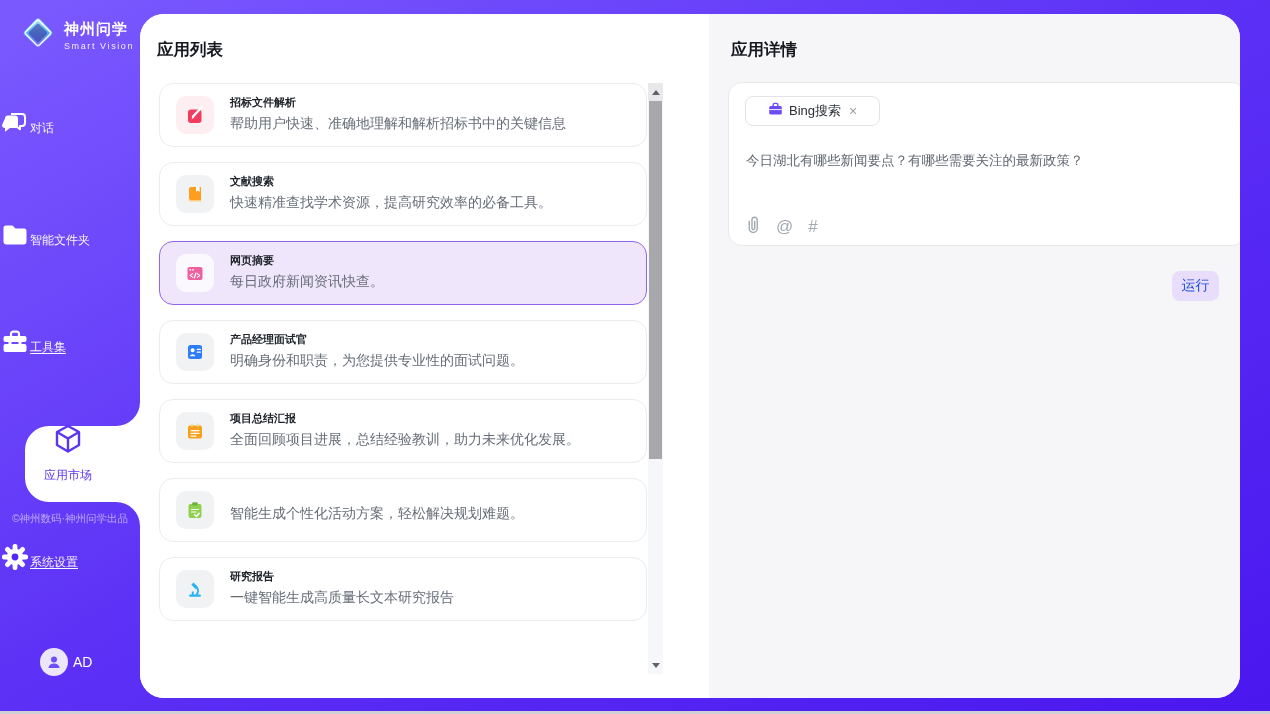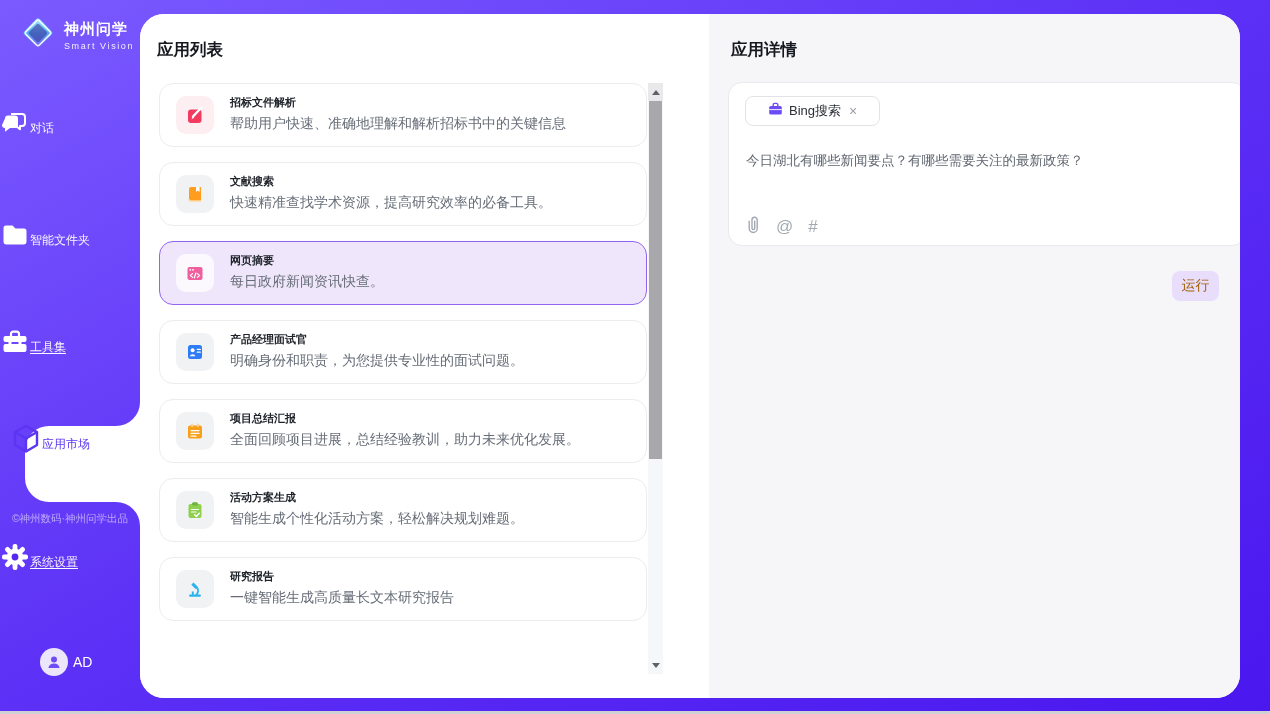--- a/index.html
+++ b/index.html
@@ -14,21 +14,21 @@
 
   
   .sidebar { position:absolute; left:0; top:0; width:140px; height:536px; color:#fff; }
   .logo { position:absolute; left:20px; top:12px; display:flex; align-items:center; gap:8px; }
   .logo-name { font-size:15px; font-weight:bold; letter-spacing:1px; }
   .logo-sub { font-size:9px; letter-spacing:1.6px; opacity:.9; margin-top:2px; }
   .nav-item { position:absolute; left:0; width:140px; display:flex; flex-direction:row; align-items:center; cursor:pointer; }
   .nav-label { font-size:12px; margin-top:7px; color:rgba(255,255,255,.96); }
   .nav-label.u { text-decoration:underline; text-underline-offset:2px; }
   .bubble-svg { position:absolute; left:25px; top:402px; }
-  .nav-active { position:absolute; left:10px; top:422px; width:116px; display:flex; flex-direction:row; align-items:center; cursor:pointer; }
+  .nav-active { position:absolute; left:10px; top:422px; width:116px; display:flex; flex-direction:column; align-items:center; cursor:pointer; }
   .nav-active .nav-label { color:#5b35f2; }
   .user-row { position:absolute; left:40px; top:648px; display:flex; align-items:center; gap:5px; cursor:pointer; }
   .avatar { width:28px; height:28px; border-radius:50%; background:#ece6fb; display:flex; align-items:center; justify-content:center; }
   .user-name { font-size:14px; color:#fff; }
   .side-footer { position:absolute; left:0; bottom:10px; width:140px; text-align:center; font-size:10.5px; color:rgba(255,255,255,.55); }
 
   
   .content { position:absolute; left:140px; top:14px; width:1100px; height:684px; border-radius:24px; overflow:hidden; display:flex; background:#fff;gap:26px; }
   .list-panel { width:543px; position:relative; background:#fff; }
   .panel-title { position:absolute; left:17px; top:25px; font-size:16.5px; font-weight:bold; color:#15181e; }
@@ -50,21 +50,21 @@
 
   
   .detail-panel { flex:1; position:relative; background:#f6f6f8; }
   .query-card { position:absolute; left:19px; top:68px; width:518px; height:164px; background:#fff; border:1px solid #e9e9eb; border-radius:14px; }
   .chip { position:absolute; left:16px; top:13px; height:30px; display:inline-flex; align-items:center; gap:6px; padding:0 22px; background:#fff; border:1px solid #e3e3e7; border-radius:8px; cursor:pointer; }
   .chip-label { font-size:13px; color:#2a2e34; }
   .chip-close { font-size:14px; color:#9aa0a8; margin-left:2px; cursor:pointer; line-height:1; }
   .query-text { position:absolute; left:17px; top:68px; width:480px; font-size:13.5px; color:#606770; line-height:1.5; cursor:text; }
   .composer-row { position:absolute; left:17px; top:132px; display:flex; align-items:center; gap:15px; color:#a3a9b1; }
   .composer-glyph { font-size:17px; color:#a3a9b1; cursor:pointer; line-height:1; }
-  .run-btn { position:absolute; right:21px; top:257px; width:47px; height:30px; background:#e9ddfc; color:#a16207; font-size:14px; border:none; border-radius:8px; display:flex; align-items:center; justify-content:center; cursor:pointer; font-family:inherit; }
+  .run-btn { position:absolute; right:21px; top:257px; width:47px; height:30px; background:#e9ddfc; color:#1d4ed8; font-size:14px; border:none; border-radius:8px; display:flex; align-items:center; justify-content:center; cursor:pointer; font-family:inherit; }
 </style>
 </head>
 <body>
 
 <div class="sidebar">
 
   <div class="logo">
     <span>
       <svg width="36" height="42" viewBox="0 0 36 42">
         <defs>
@@ -243,21 +243,20 @@
       <div class="app-item">
         <span class="tile">
           <svg width="20" height="20" viewBox="0 0 20 20">
             <rect x="3.5" y="4" width="13" height="14" rx="2" fill="#8fd14f"></rect>
             <rect x="7.2" y="2.2" width="5.6" height="3.4" rx="1.2" fill="#6db33f"></rect>
             <path d="M6.5 9.5 h7 M6.5 12 h4.5" stroke="#fff" stroke-width="1.2" stroke-linecap="round"></path>
             <path d="M9.7 14.8 l1.7 1.7 2.8 -3.2" fill="none" stroke="#fff" stroke-width="1.6" stroke-linecap="round" stroke-linejoin="round"></path>
           </svg>
         </span>
         <span>
-          <div class="app-title">活动方案生成</div>
           <div class="app-desc">智能生成个性化活动方案，轻松解决规划难题。</div>
         </span>
       </div>
 
       <div class="app-item">
         <span class="tile">
           <svg width="20" height="20" viewBox="0 0 20 20">
             <path d="M8.5 3.5 l4.5 4.5 -2.2 2.2 -4.5 -4.5 z" fill="#2bb3f0"></path>
             <path d="M12 8.5 a5.5 5.5 0 0 1 -1 7.5" fill="none" stroke="#2bb3f0" stroke-width="2"></path>
             <rect x="4" y="15.5" width="12" height="2.2" rx="1.1" fill="#2bb3f0"></rect>

